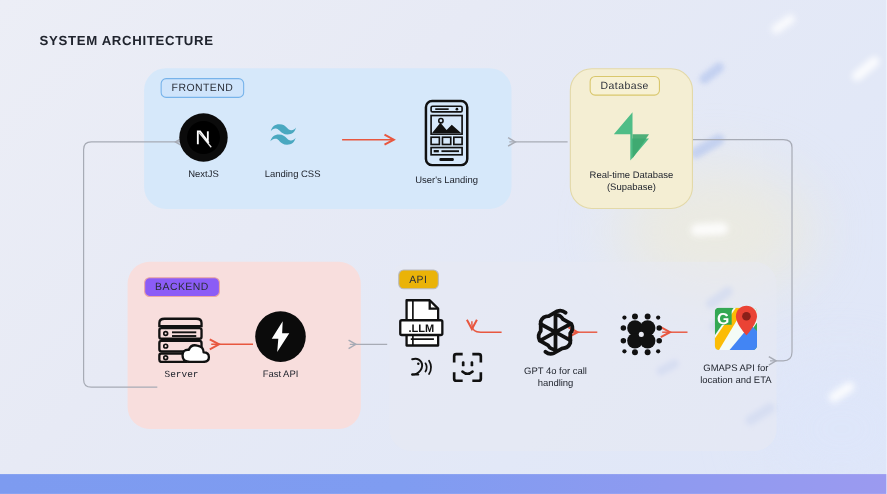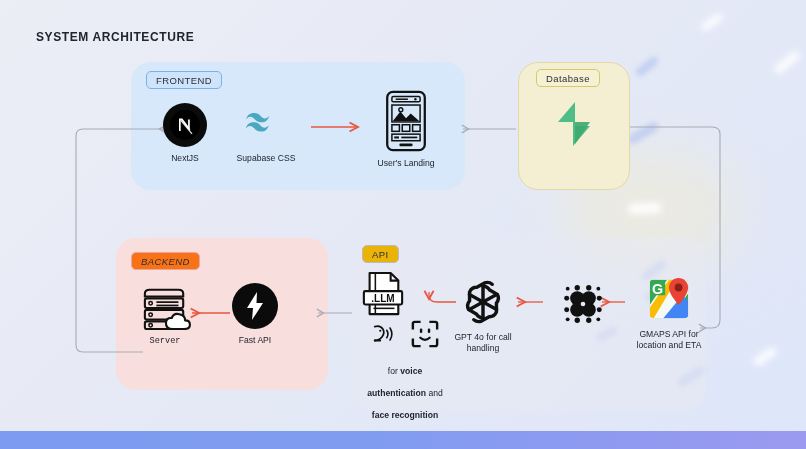--- a/index.html
+++ b/index.html
@@ -43,40 +43,40 @@
   .panel-api      { left:354px; top:238px; width:352px; height:172px; background:#e8e9f2; opacity:.55; }
 
   
   .badge {
     position:absolute; border-radius:5px; font-size:9.5px; letter-spacing:.4px;
     color:#2a2e38; display:flex; align-items:center; justify-content:center;
     padding:0 9px; height:18px;
   }
   .badge-frontend { left:146px; top:71px;  background:#cfe4fb; border:1.4px solid #77b3ea; }
   .badge-database { left:536px; top:69px;  background:#f7f1d4; border:1.4px solid #d9c76d; }
-  .badge-backend  { left:131px; top:252px; background:#f97316; border:1.4px solid #eba6a2;font-style:italic; }
+  .badge-backend  { left:131px; top:252px; background:#8b5cf6; border:1.4px solid #eba6a2; }
   .badge-api      { left:362px; top:245px; background:#eab308; border:1.4px solid #b9babe; }
 
   
   .node { position:absolute; display:flex; flex-direction:column; align-items:center; }
   .node .lbl {
     font-size:8.6px; color:#21252e; text-align:center; line-height:1.28; margin-top:6px;
     white-space:pre-line;
   }
   .icon { display:flex; align-items:center; justify-content:center; }
 
   .n-next    { left:156px; top:103px; width:58px; }
   .n-tail    { left:228px; top:103px; width:76px; }
   .n-landing { left:368px; top:90px;  width:76px; }
   .n-supa    { left:524px; top:100px; width:100px; }
   .n-server  { left:130px; top:284px; width:70px;font-family:Liberation Mono, monospace; }
   .n-fast    { left:220px; top:283px; width:70px; }
   .n-llm     { left:352px; top:270px; width:62px; }
   .n-bio     { left:356px; top:320px; width:98px; }
-  .n-gpt     { left:446px; top:278px; width:74px; }
+  .n-gpt     { left:468px; top:278px; width:74px; }
   .n-retell  { left:546px; top:280px; width:74px; }
   .n-gmaps   { left:628px; top:275px; width:82px; }
 
   .circle-icon { width:44px; height:44px; border-radius:50%; background:#0b0b0b;
                  display:flex; align-items:center; justify-content:center; }
 
   .bold { font-weight:bold; }
 
   
   .wires { position:absolute; left:0; top:0; width:806px; height:449px; pointer-events:none; }
@@ -159,21 +159,21 @@
   <div class="lbl">NextJS</div>
 </div>
 
 <div class="node n-tail">
   <div class="icon" style="height:44px;">
     <svg width="50" height="32" viewBox="0 0 54 34">
       <path d="M14 4c-4.5 0-7.3 2.3-8.4 6.8 1.7-2.3 3.6-3.1 5.8-2.5 1.26.33 2.16 1.25 3.16 2.27C16.2 12.2 18.06 14 22 14c4.5 0 7.3-2.3 8.4-6.8-1.7 2.3-3.6 3.1-5.8 2.5-1.26-.33-2.16-1.25-3.16-2.27C19.8 5.8 17.94 4 14 4z" fill="#4aa8c0"></path>
       <path d="M5.6 14C1.1 14-1.7 16.3-2.8 20.8c1.7-2.3 3.6-3.1 5.8-2.5 1.26.33 2.16 1.25 3.16 2.27C7.8 22.2 9.66 24 13.6 24c4.5 0 7.3-2.3 8.4-6.8-1.7 2.3-3.6 3.1-5.8 2.5-1.26-.33-2.16-1.25-3.16-2.27C11.4 15.8 9.54 14 5.6 14z" fill="#4aa8c0" transform="translate(8,0)"></path>
     </svg>
   </div>
-  <div class="lbl">Supabase CSS</div>
+  <div class="lbl">Landing CSS</div>
 </div>
 
 <div class="node n-landing">
   <div class="icon">
     <svg width="42" height="62" viewBox="0 0 44 66">
       <rect x="2" y="2" width="40" height="62" rx="6" fill="none" stroke="#111" stroke-width="2.4"></rect>
       <rect x="7" y="7" width="30" height="5.5" rx="1.4" fill="none" stroke="#111" stroke-width="1.6"></rect>
       <rect x="11" y="9" width="13" height="1.6" fill="#111"></rect>
       <circle cx="32" cy="9.8" r="1.3" fill="#111"></circle>
       <rect x="7" y="16" width="30" height="18" fill="none" stroke="#111" stroke-width="1.6"></rect>
@@ -191,20 +191,22 @@
   <div class="lbl">User's Landing</div>
 </div>
 
 <div class="node n-supa">
   <div class="icon" style="height:48px;">
     <svg width="38" height="46" viewBox="0 0 38 46">
       <path d="M20 1 L3 21 h15 v24 L35 25 H20 Z" fill="#4fbd87"></path>
       <path d="M20 21 h15 L20 43 Z" fill="#3da76f" opacity=".9"></path>
     </svg>
   </div>
+  <div class="lbl">Real-time Database
+(Supabase)</div>
 </div>
 
 <div class="node n-server">
   <div class="icon" style="height:46px;">
     <svg width="58" height="46" viewBox="0 0 60 48">
       <path d="M9 10 Q9 6 14 6 H44 Q49 6 49 10 V13 H9 Z" fill="none" stroke="#111" stroke-width="2.2"></path>
       <rect x="9" y="15" width="40" height="10" rx="2" fill="none" stroke="#111" stroke-width="2.2"></rect>
       <rect x="9" y="27" width="40" height="10" rx="2" fill="none" stroke="#111" stroke-width="2.2"></rect>
       <rect x="9" y="39" width="27" height="8" rx="2" fill="none" stroke="#111" stroke-width="2.2"></rect>
       <circle cx="15" cy="20" r="1.8" fill="none" stroke="#111" stroke-width="1.6"></circle>
@@ -256,25 +258,20 @@
         <path d="M2 9 V4 Q2 2 4 2 H9" fill="none" stroke="#111" stroke-width="2.6" stroke-linecap="square"></path>
         <path d="M21 2 H26 Q28 2 28 4 V9" fill="none" stroke="#111" stroke-width="2.6" stroke-linecap="square"></path>
         <path d="M28 21 V26 Q28 28 26 28 H21" fill="none" stroke="#111" stroke-width="2.6" stroke-linecap="square"></path>
         <path d="M9 28 H4 Q2 28 2 26 V21" fill="none" stroke="#111" stroke-width="2.6" stroke-linecap="square"></path>
         <rect x="9.5" y="9" width="2.6" height="5" rx="1.2" fill="#111"></rect>
         <rect x="18" y="9" width="2.6" height="5" rx="1.2" fill="#111"></rect>
         <path d="M10 19 Q15 23.5 20 19" fill="none" stroke="#111" stroke-width="2.4" stroke-linecap="round"></path>
       </svg>
     </div>
   </div>
-  <div class="lbl" style="margin-top:7px;">
-    <span>for </span><span class="bold">voice</span><br>
-    <span class="bold">authentication</span><span> and</span><br>
-    <span class="bold">face recognition</span>
-  </div>
 </div>
 
 <div class="node n-gpt">
   <div class="icon" style="height:48px;">
     <svg width="46" height="46" viewBox="0 0 48 48">
       <g fill="none" stroke="#111" stroke-width="3.6" stroke-linejoin="round" stroke-linecap="round">
         <path d="M24 7.5 a8 8 0 0 1 7 4 l8 4.6 a8 8 0 0 1 -1 9 l0 9.2 a8 8 0 0 1 -7.6 5 l-8 4.6 a8 8 0 0 1 -8-1.4"></path>
         <path d="M24 40.5 a8 8 0 0 1 -7 -4 l-8 -4.6 a8 8 0 0 1 1 -9 l0 -9.2 a8 8 0 0 1 7.6 -5 l8 -4.6 a8 8 0 0 1 8 1.4"></path>
         <path d="M9.8 16.2 L24 24 l14.2 -7.8"></path>
         <path d="M9.8 31.8 L24 24 l14.2 7.8"></path>

